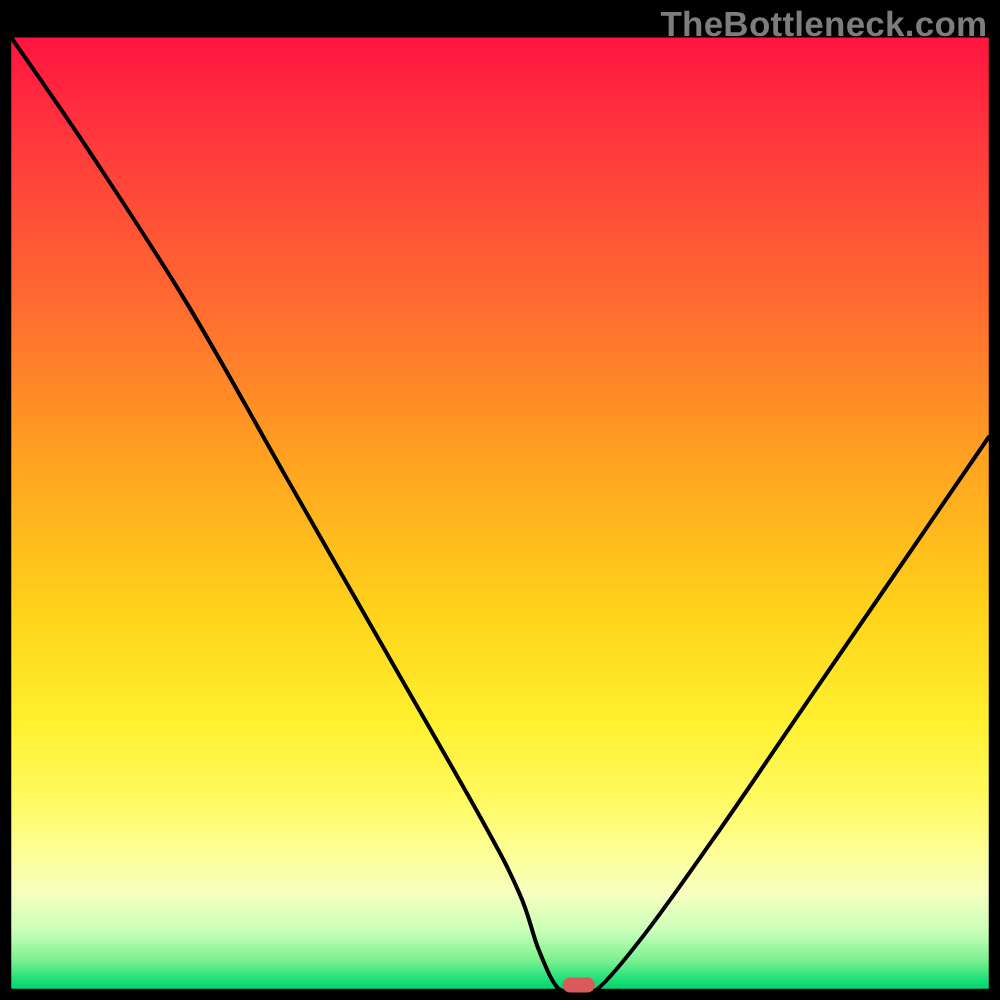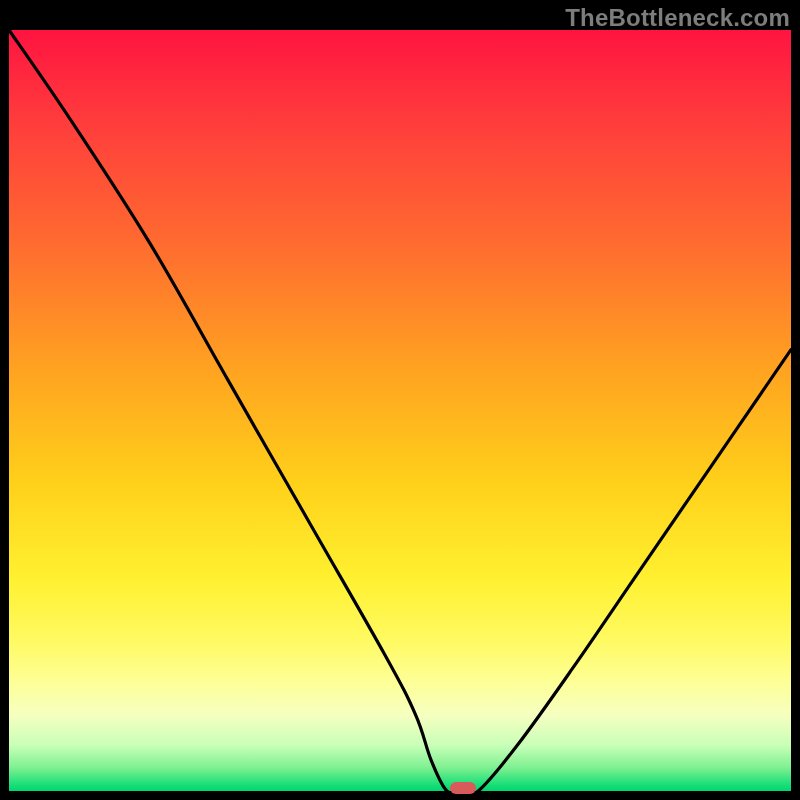--- a/index.html
+++ b/index.html
@@ -38,21 +38,21 @@
       #7cf090 97%,
       #20e07a 99%,
       #00d670 100%
     );
   }
   .watermark {
     position: absolute;
     top: 4px;
     right: 10px;
     font-family: Arial, Helvetica, sans-serif;
-    font-size: 24px;
+    font-size: 28px;
     font-weight: bold;
     color: #7d7d7d;
     letter-spacing: 0.2px;
   }
   svg.curve {
     position: absolute;
     left: 0;
     top: 0;
     width: 782px;
     height: 761px;

